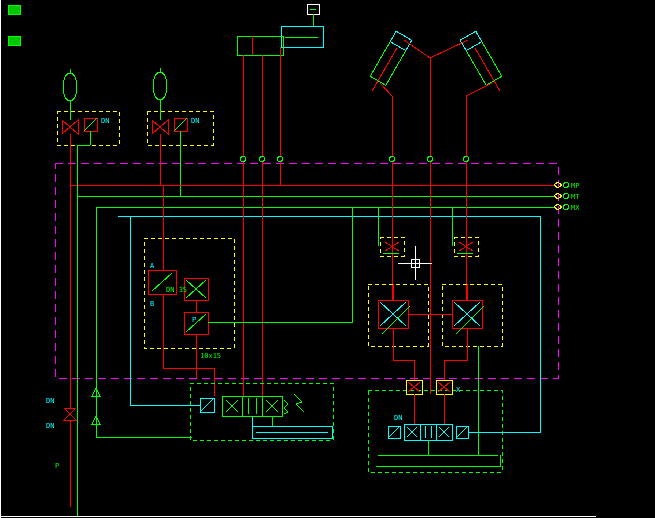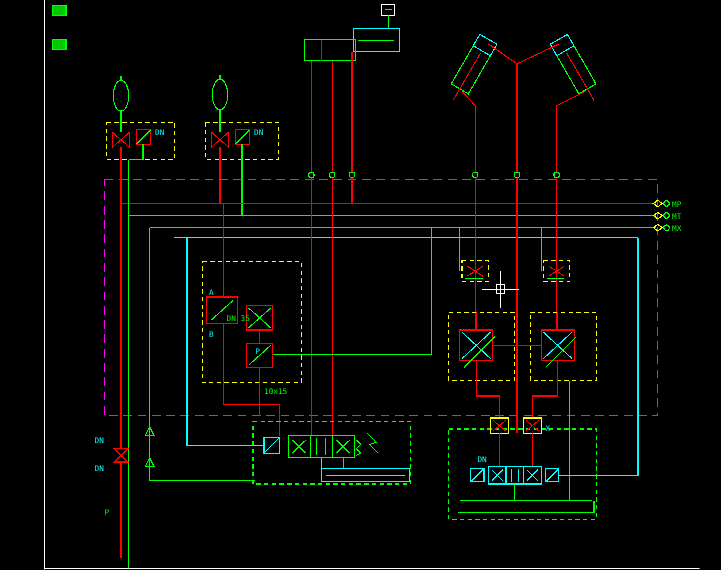--- a/index.html
+++ b/index.html
@@ -1,16 +1,16 @@
 <!DOCTYPE html>
 <html><head>
 <meta charset="utf-8">
 <style>
   html,body{margin:0;padding:0;background:#000;}
-  .stage{position:relative;width:596px;height:518px;background:#000;overflow:hidden;padding-left:40px;}
+  .stage{position:relative;width:596px;height:518px;background:#000;overflow:hidden;}
   svg{display:block;}
   svg *{stroke-width:1;vector-effect:non-scaling-stroke;}
   .s-red{stroke:#ff0000;fill:none}
   .s-grn{stroke:#00ff00;fill:none}
   .s-cyn{stroke:#00ffff;fill:none}
   .s-mag{stroke:#ff00ff;fill:none}
   .s-yel{stroke:#ffff00;fill:none}
   .s-wht{stroke:#ffffff;fill:none}
   .chip{fill:#00c800;stroke:#00ff00}
   .dash{stroke-dasharray:4 3}

